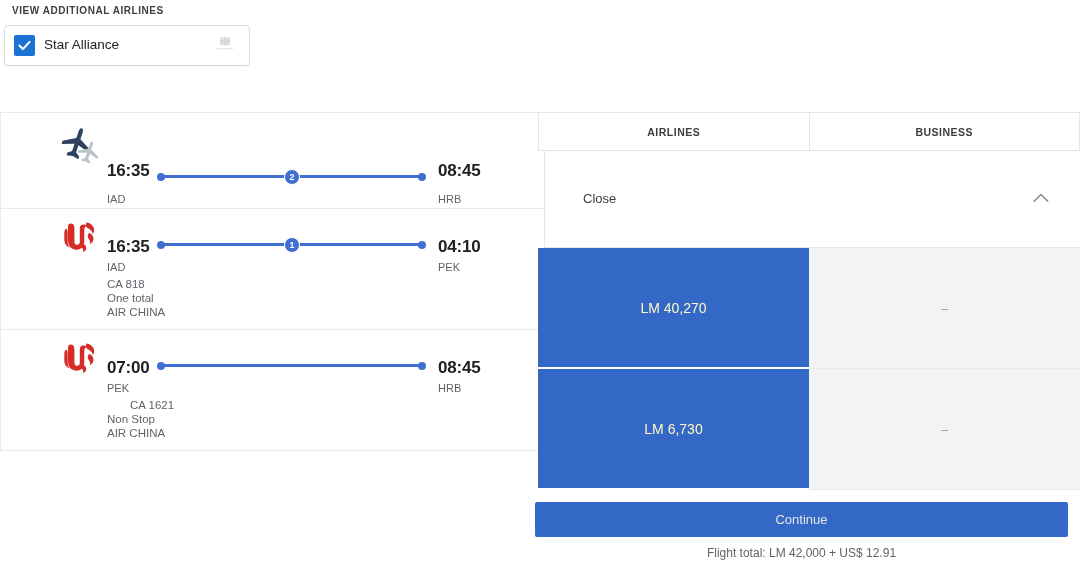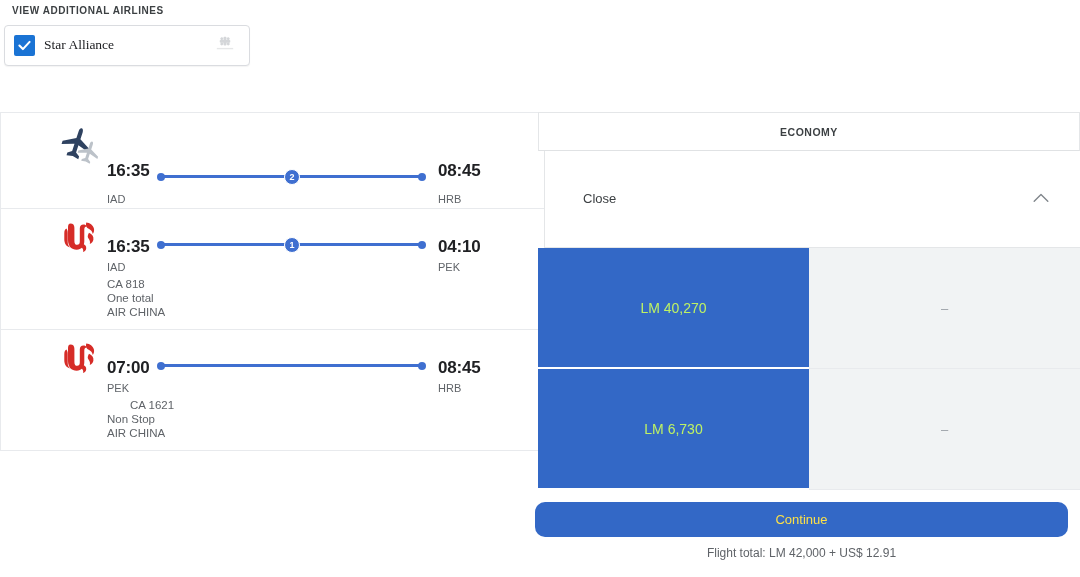--- a/index.html
+++ b/index.html
@@ -18,21 +18,20 @@
     position:absolute;left:12px;top:5px;
     font-size:10px;font-weight:bold;letter-spacing:.55px;
     color:#3c4043;
   }
   .alliance-box{
     position:absolute;left:4px;top:25px;
     width:244px;height:39px;
     border:1px solid #dadce0;border-radius:4px;
     background:#fff;
     box-shadow:0 1px 1px rgba(60,64,67,.06);
-    font-family:Liberation Serif, serif;
   }
   .alliance-check{
     position:absolute;left:9px;top:9px;
     width:21px;height:21px;border-radius:2px;
     background:#1a73d4;
     display:flex;align-items:center;justify-content:center;
   }
   .alliance-check svg{display:block;}
   .alliance-name{
     position:absolute;left:39px;top:11px;
@@ -148,33 +147,33 @@
   .chev-up{
     position:absolute;right:36px;top:42px;width:16px;height:10px;cursor:pointer;
   }
 
   .price-row{position:absolute;left:0;width:542px;display:flex;}
   .price-cell{
     flex:1;display:flex;align-items:center;justify-content:center;
     box-sizing:border-box;
   }
   .price-cell.selected{
-    background:#3368c6;color:#bef264;
+    background:#3368c6;color:#fef9c3;
     font-size:14px;
     border-bottom:2px solid #ffffff;
   }
   .price-cell.empty{
     background:#f1f3f4;color:#9aa0a6;font-size:13px;
     border-bottom:1px solid #e8eaed;
   }
 
   .continue-btn{
     position:absolute;left:535px;top:502px;
-    width:533px;height:35px;border-radius:10px;
-    background:#3368c6;color:#fde047;
+    width:533px;height:35px;border-radius:2px;
+    background:#3368c6;color:#e5e5e5;
     display:flex;align-items:center;justify-content:center;
     font-size:13px;cursor:pointer;border:none;
     font-family:inherit;
   }
   .flight-total{
     position:absolute;left:535px;top:546px;width:533px;
     text-align:center;font-size:12px;color:#5f6368;
   }
 </style>
 </head>
@@ -311,21 +310,22 @@
 
       <div class="meta" style="top:68px;margin-left:23px;">CA 1621</div>
       <div class="meta" style="top:82px;">Non Stop</div>
       <div class="meta" style="top:96px;">AIR CHINA</div>
     </div>
   </div>
 
   <div class="right-col">
 
     <div class="head-row">
-      <div class="head-cell">ECONOMY</div>
+      <div class="head-cell">AIRLINES</div>
+      <div class="head-cell">BUSINESS</div>
     </div>
 
     <div class="close-row" style="top:39px;">
       <div class="close-label">Close</div>
       <svg class="chev-up" viewBox="0 0 16 10">
         <path d="M1.2 8.2 L8 1.6 L14.8 8.2" fill="none" stroke="#80868b" stroke-width="1.4" stroke-linecap="round" stroke-linejoin="round"></path>
       </svg>
     </div>
 
     <div class="price-row" style="top:136px;height:121px;">

